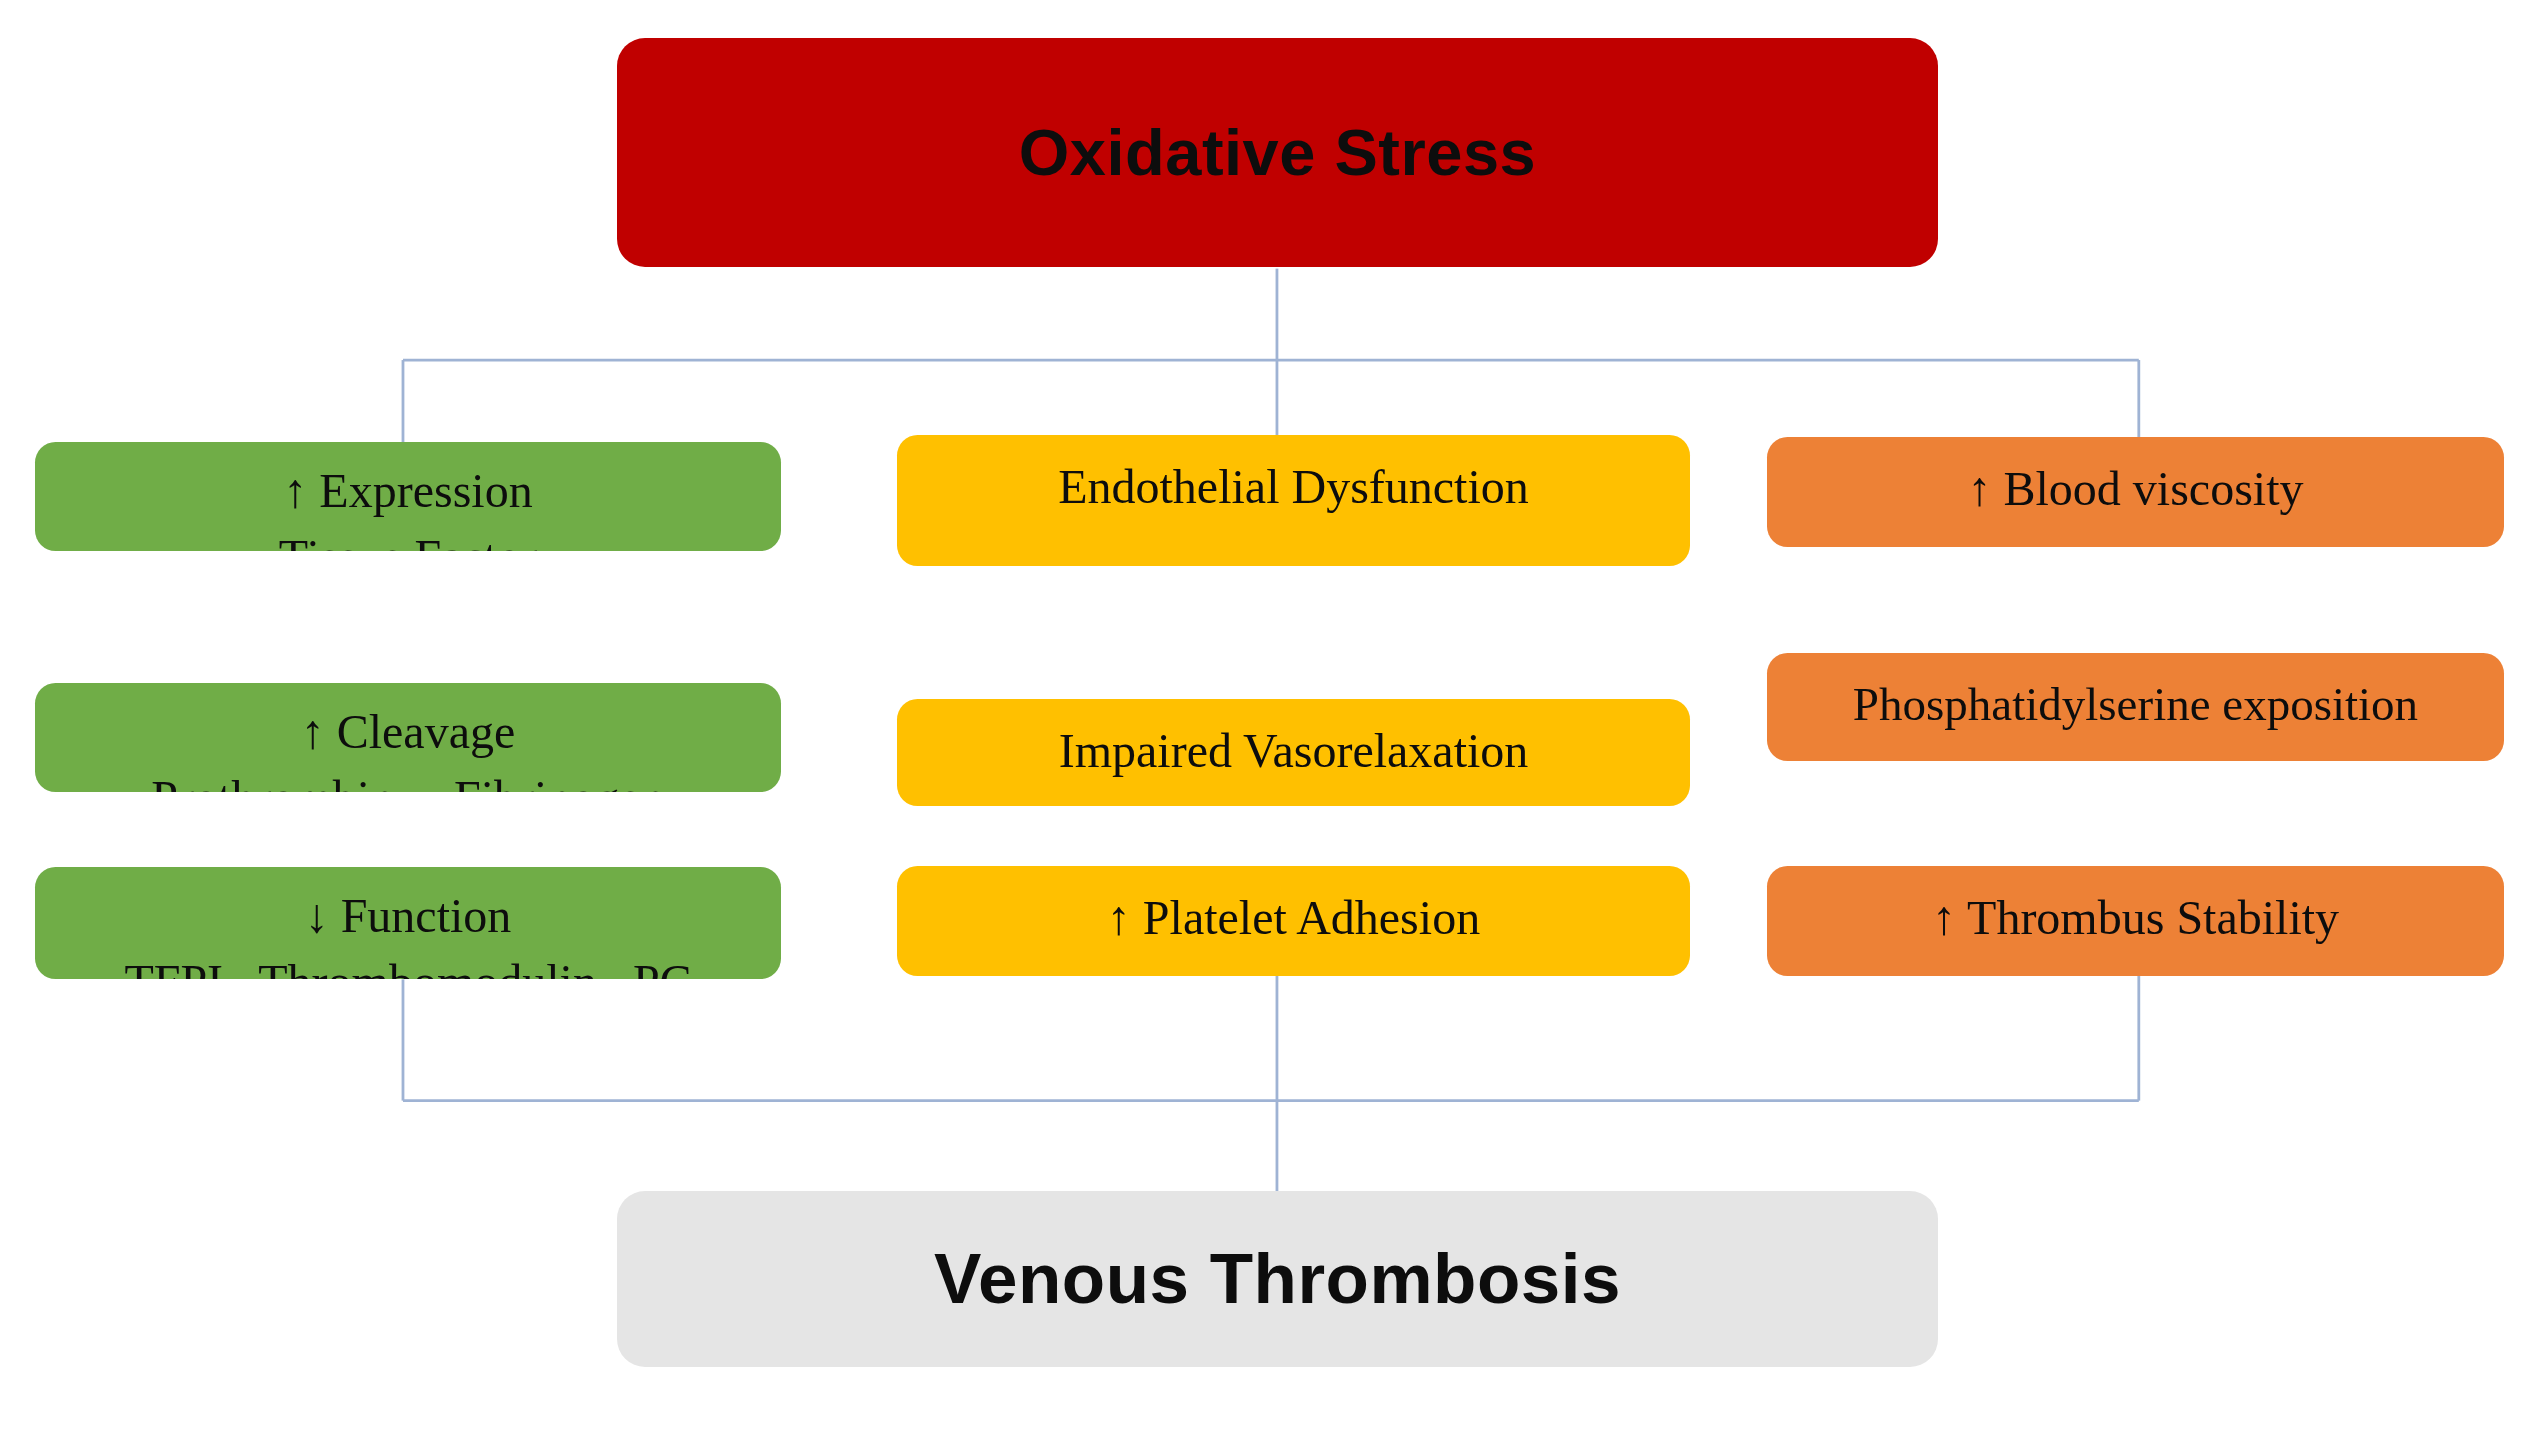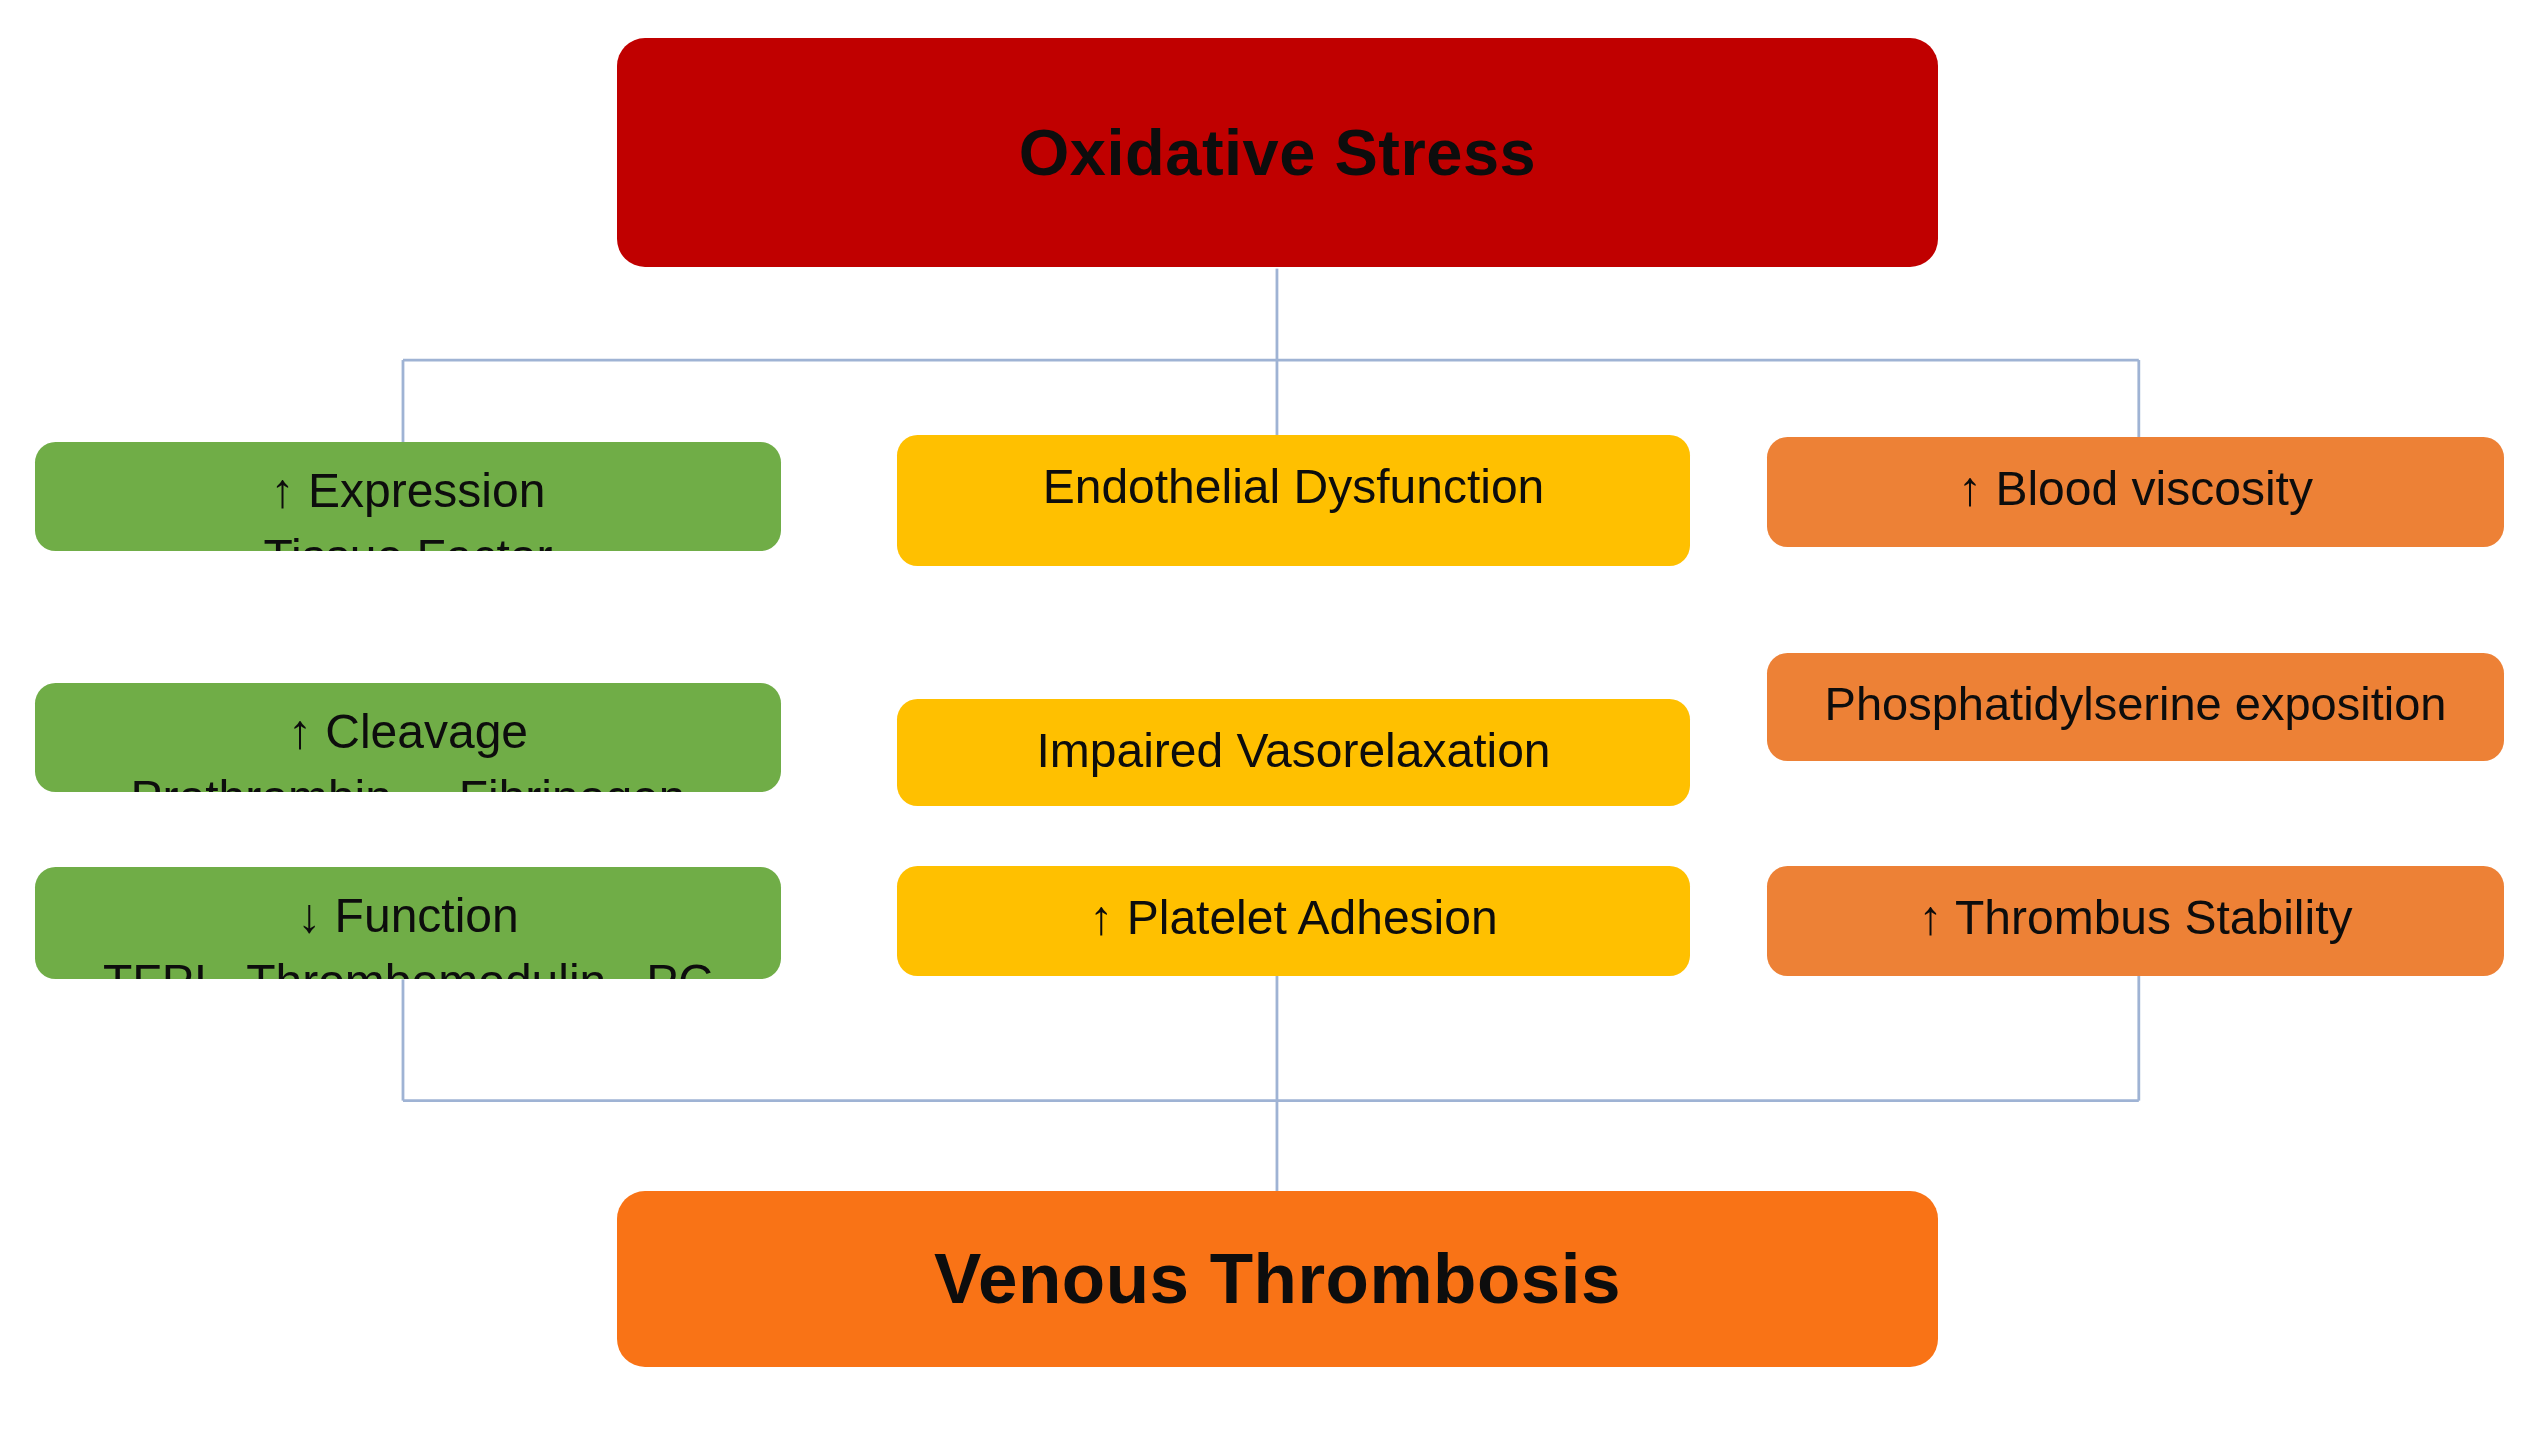--- a/index.html
+++ b/index.html
@@ -61,28 +61,28 @@
     background: #c00000;
     border-radius: 28px;
     font-size: 65px;
   }
 
   #node-venous-thrombosis {
     left: 617px;
     top: 1191px;
     width: 1321px;
     height: 176px;
-    background: #f97316;
+    background: #e5e5e5;
     border-radius: 28px;
     font-size: 71px;
   }
 
   
   .node.cell {
-    font-family: Liberation Sans, sans-serif;
+    font-family: Liberation Serif, serif;
     font-size: 48px;
     padding-top: 20.5px;
   }
   .cell .line {
     display: block;
     white-space: pre;
   }
   .cell .line.l2 {
     margin-top: 11.2px;
   }

